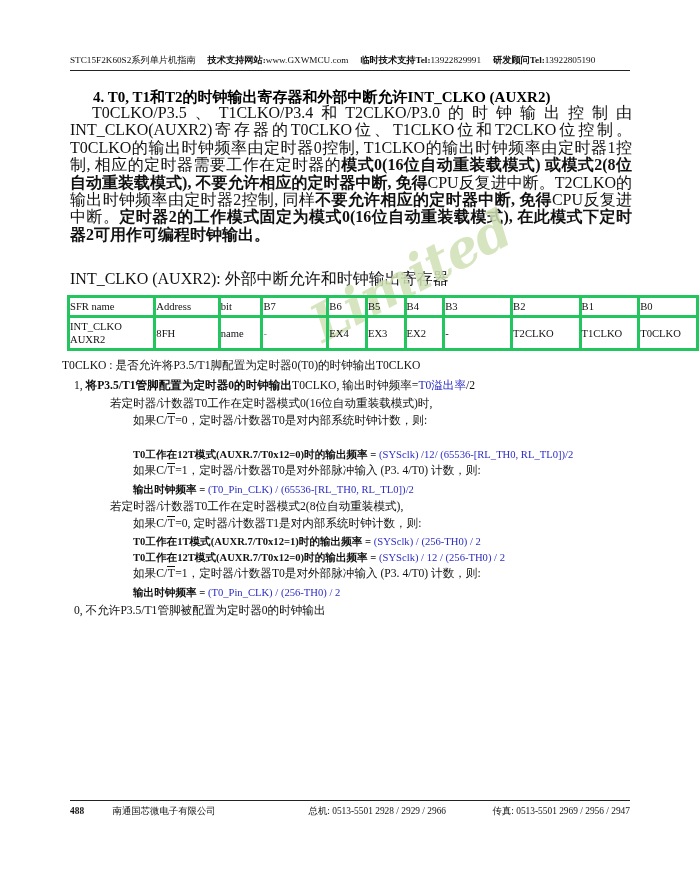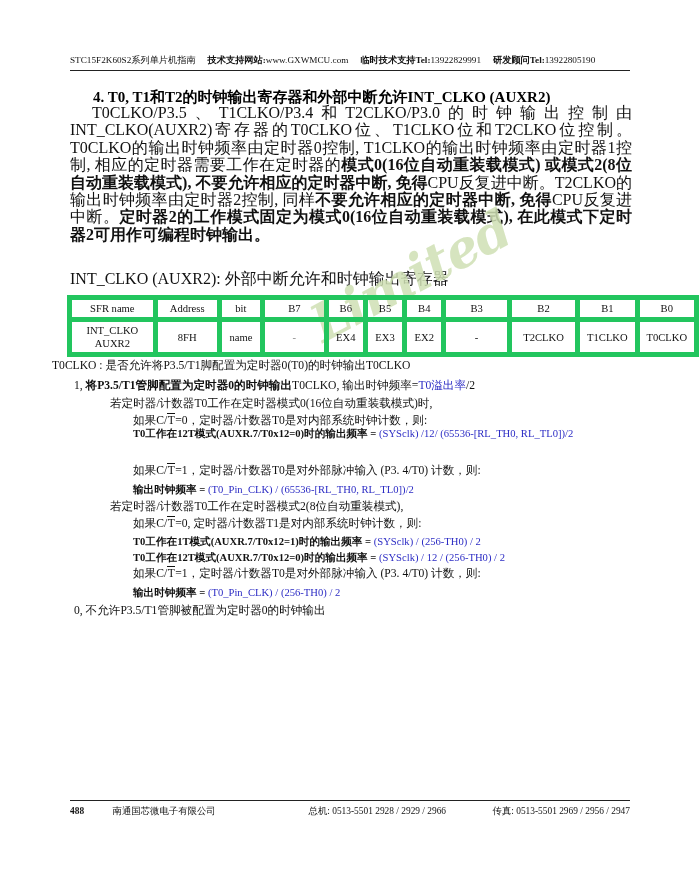--- a/index.html
+++ b/index.html
@@ -49,22 +49,21 @@
   .p3 { top:270px; }
 
   
   .reg-table {
     position:absolute; left:67px; top:295px;
     border-collapse:collapse;
     font-size:10.6px; color:#111;
     background:transparent;
   }
   .reg-table td, .reg-table th {
-    border:5px solid #22c55e;
-    text-align:center;
+    border:3px solid #22c55e;
     vertical-align:middle;
     font-weight:normal;
     padding:0;
     background:transparent;
   }
   .reg-table tr.head td { height:17px; }
   .reg-table tr.body td { height:30px; }
   .c-sfr  { width:84px; }
   .c-addr { width:62px; }
   .c-bit  { width:40px; }
@@ -177,35 +176,35 @@
       <td class="c-b5">EX3</td>
       <td class="c-b4">EX2</td>
       <td class="c-b3">-</td>
       <td class="c-b2">T2CLKO</td>
       <td class="c-b1">T1CLKO</td>
       <td class="c-b0">T0CLKO</td>
     </tr>
   </tbody>
     </table>
 
-  <div class="line" style="left:52px; top:358px;">T0CLKO  :  是否允许将P3.5/T1脚配置为定时器0(T0)的时钟输出T0CLKO</div>
+  <div class="line" style="left:62px; top:358px;">T0CLKO  :  是否允许将P3.5/T1脚配置为定时器0(T0)的时钟输出T0CLKO</div>
 
   <div class="line" style="left:74px; top:378px;">
     <span>1,</span>
     <span class="b">将P3.5/T1管脚配置为定时器0的时钟输出</span><span>T0CLKO,  输出时钟频率=</span><span class="blue">T0溢出率</span><span>/2</span>
   </div>
 
   <div class="line" style="left:110px; top:396px;">若定时器/计数器T0工作在定时器模式0(16位自动重装载模式)时,</div>
 
   <div class="line" style="left:133px; top:413px;">
     <span>如果C/</span><span class="ovl">T</span><span>=0，定时器/计数器T0是对内部系统时钟计数，则:</span>
   </div>
 
 
-  <div class="line small" style="left:133px; top:426px;">
+  <div class="line small" style="left:133px; top:447px;">
     <span class="b">T0工作在12T模式(AUXR.7/T0x12=0)时的输出频率 =</span>
     <span class="blue">(SYSclk) /12/ (65536-[RL_TH0, RL_TL0])/2</span>
   </div>
 
   <div class="line" style="left:133px; top:463px;">
     <span>如果C/</span><span class="ovl">T</span><span>=1，定时器/计数器T0是对外部脉冲输入 (P3. 4/T0) 计数，则:</span>
   </div>
 
   <div class="line small" style="left:133px; top:482px;">
     <span class="b">输出时钟频率 =</span>

